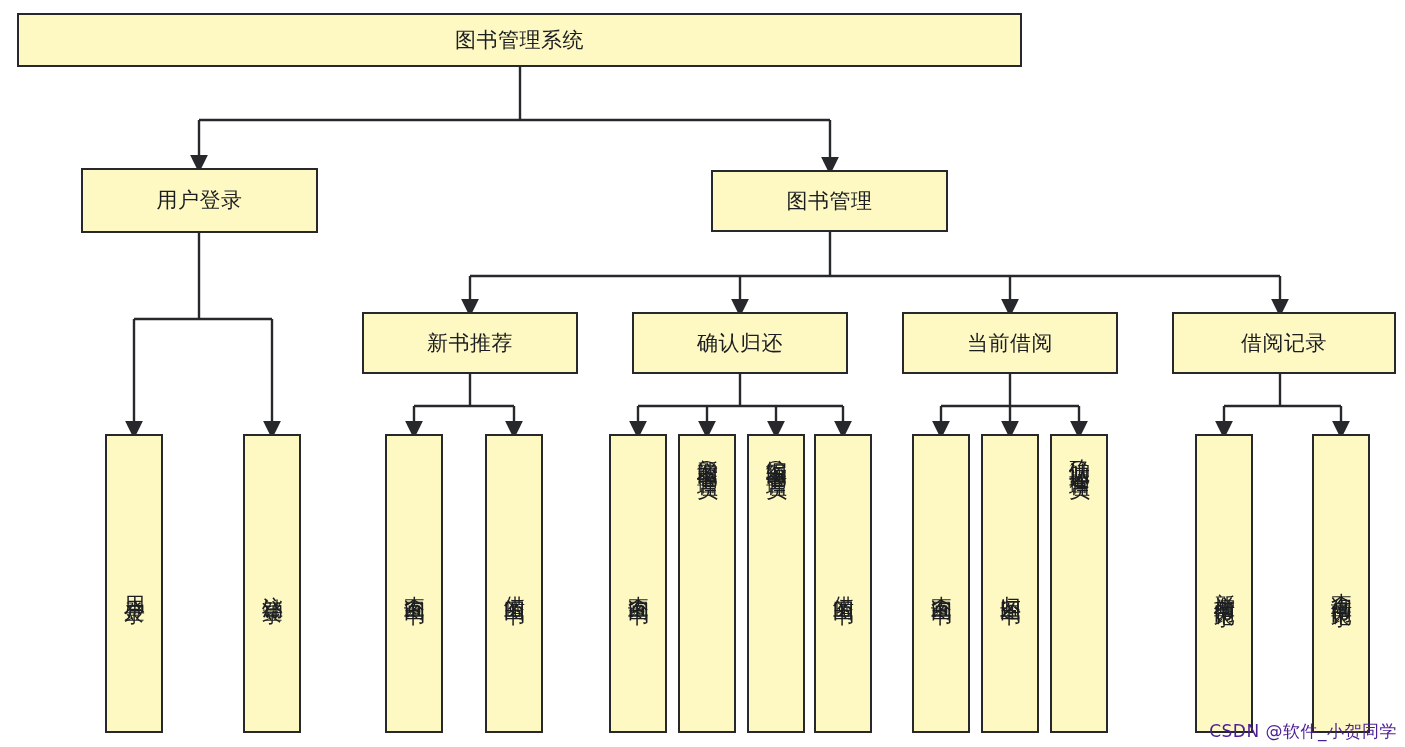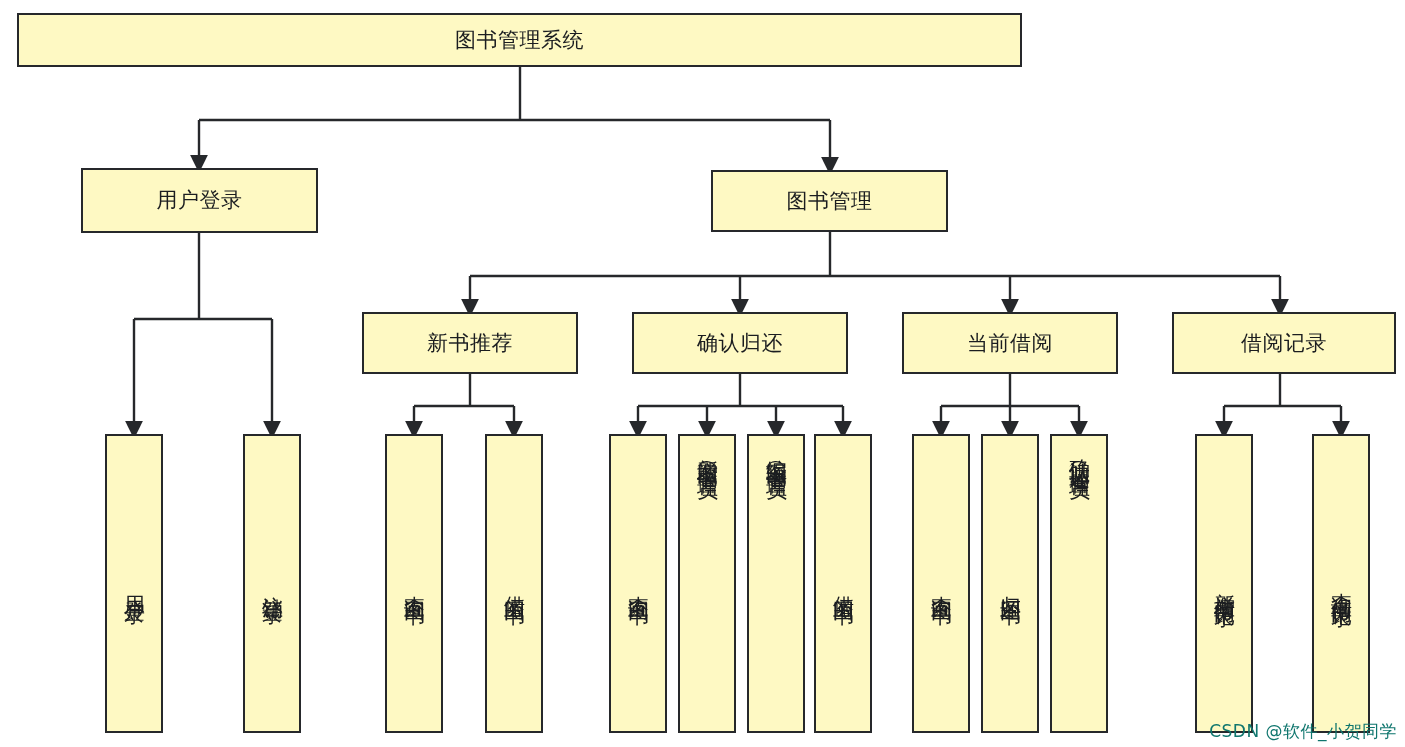--- a/index.html
+++ b/index.html
@@ -60,21 +60,21 @@
   }
   .node.vertical.top-aligned {
     align-items: flex-start;
     padding-top: 6px;
   }
   #watermark {
     position: absolute;
     right: 8px;
     bottom: 4px;
     font-size: 17px;
-    color: #0f766e;
+    color: #4c1d95;
     letter-spacing: 0.5px;
     z-index: 20;
     white-space: nowrap;
     font-family: "DejaVu Sans", "Liberation Sans", sans-serif;
   }
 </style>
 </head>
 <body>
 
 <div id="diagram-root">

